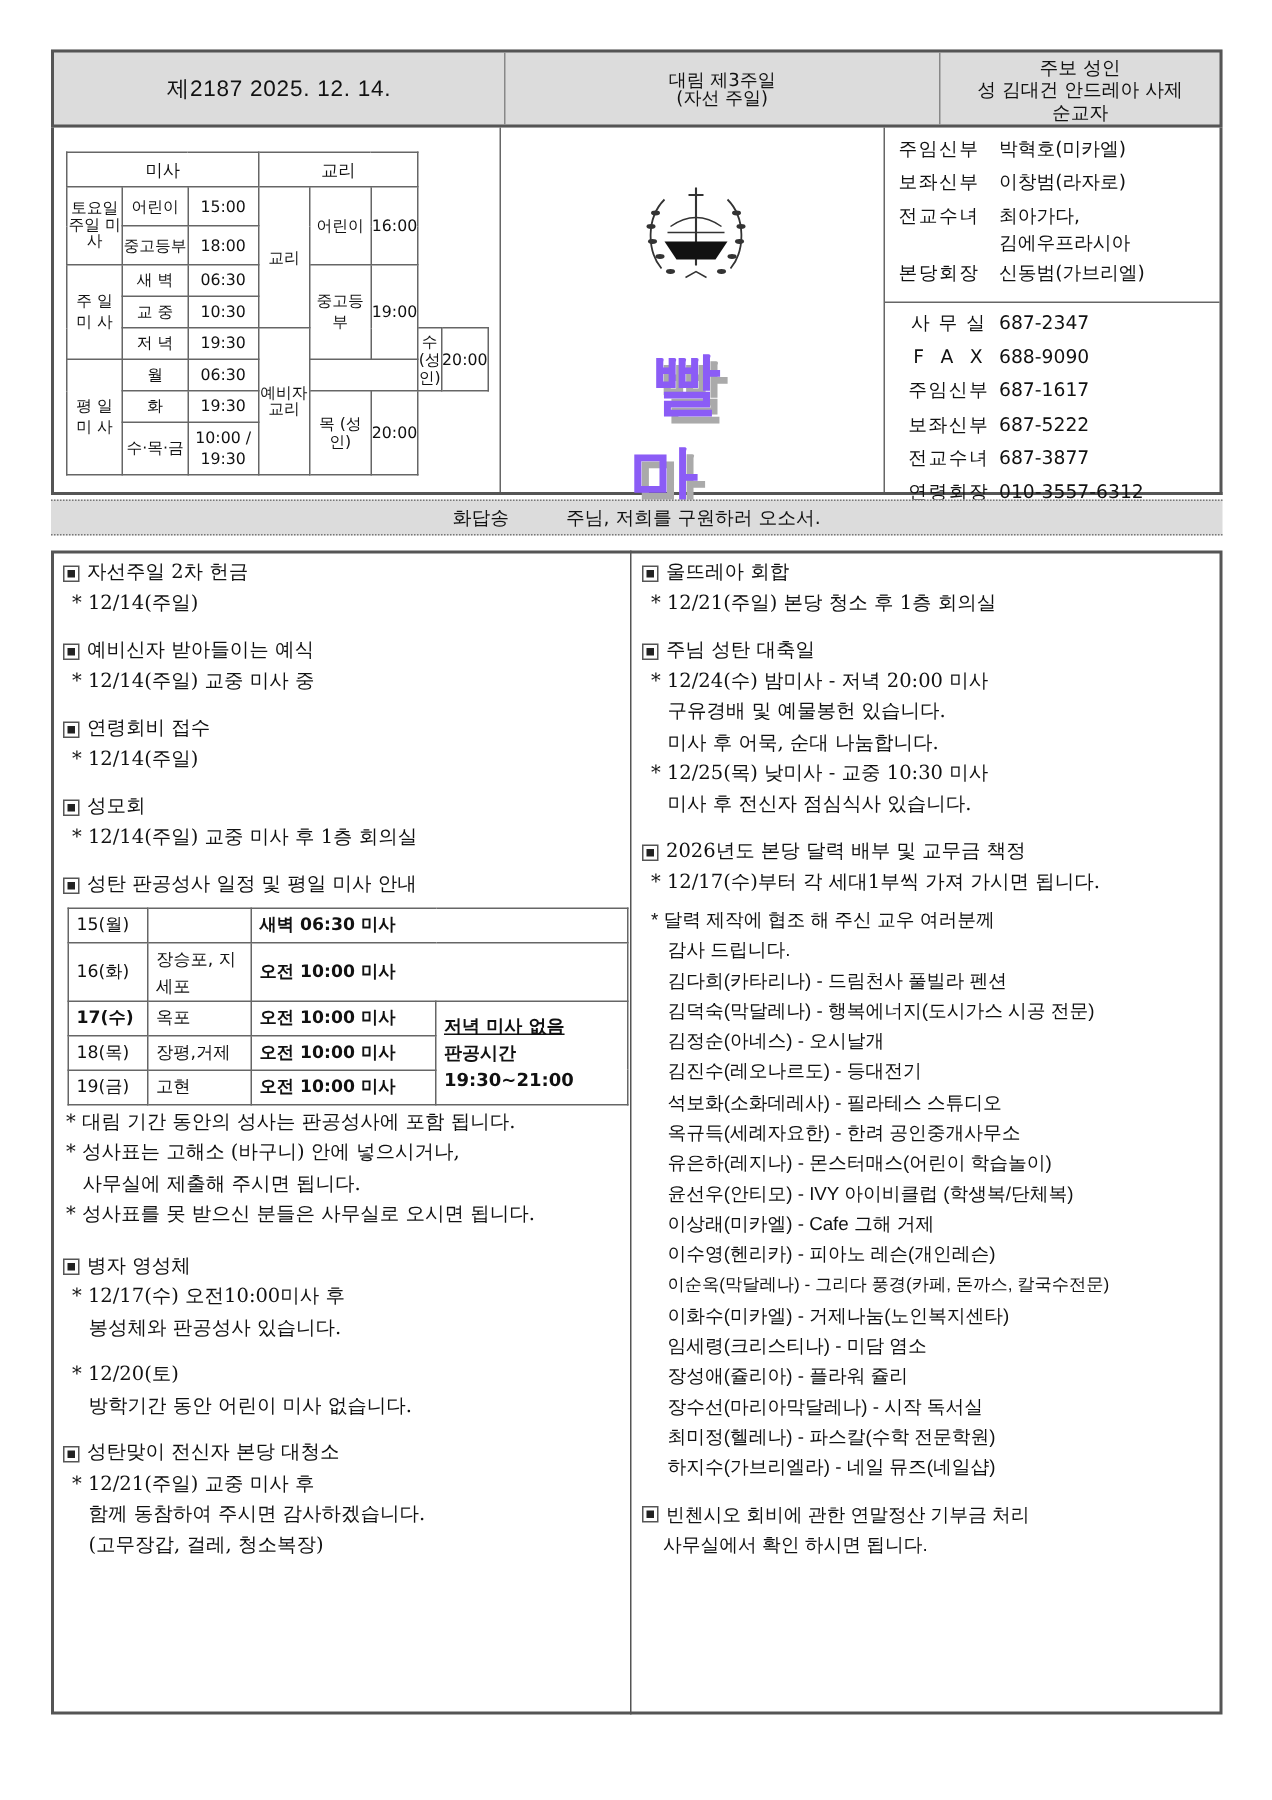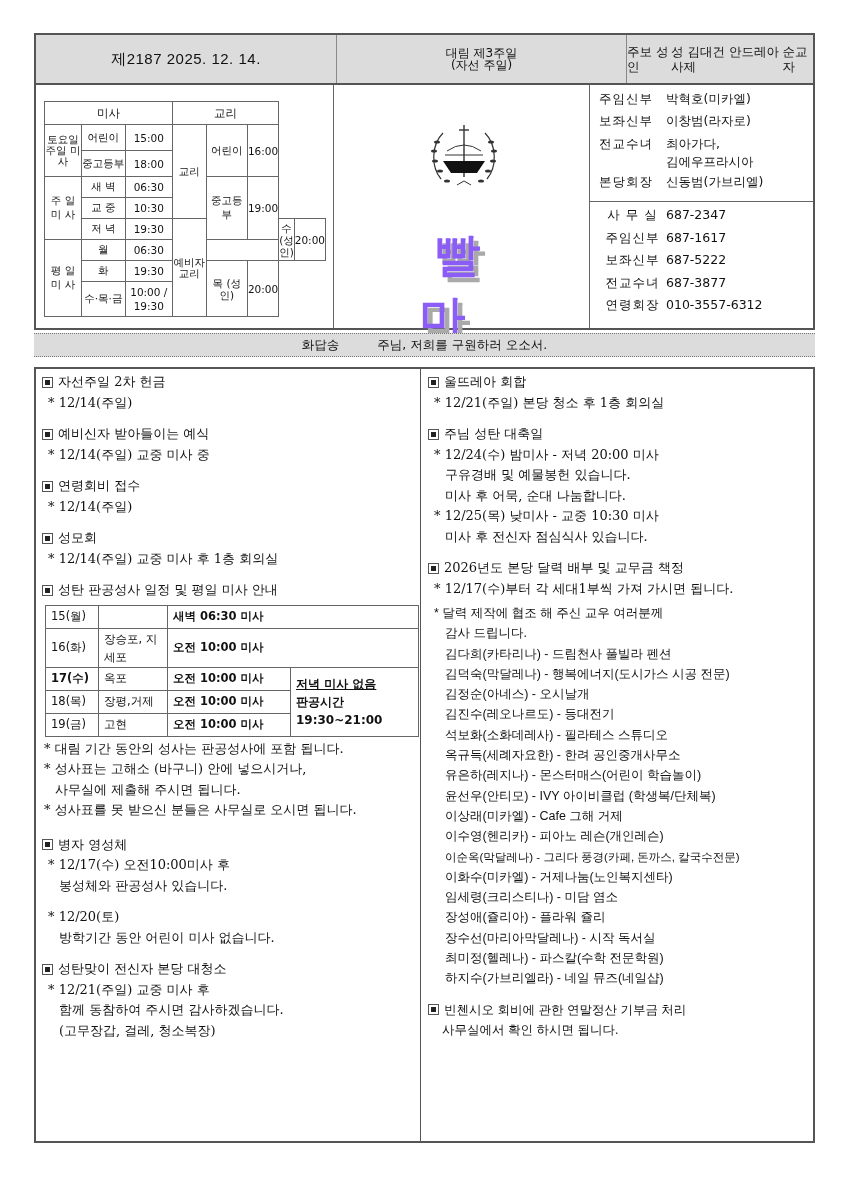--- a/index.html
+++ b/index.html
@@ -2,21 +2,21 @@
 <html><head>
 <meta charset="utf-8">
 <style>
   html,body{margin:0;padding:0;background:#fff;}
   body{width:848px;height:1200px;position:relative;font-family:"DejaVu Sans","Liberation Sans",sans-serif;color:#111;overflow:hidden;}
   .abs{position:absolute;box-sizing:border-box;}
   
   #hdr{left:34px;top:33px;width:781px;height:52px;background:#dcdcdc;border:2px solid #555;display:flex;}
   #hdr .c1{width:300px;display:flex;align-items:center;justify-content:center;font-size:15px;font-family:"Liberation Sans",sans-serif;letter-spacing:0.5px;}
   #hdr .c2{width:289px;border-left:1px solid #888;display:flex;flex-direction:column;align-items:center;justify-content:center;font-size:12px;line-height:12px;}
-  #hdr .c3{flex:1;border-left:1px solid #888;display:flex;flex-direction:row;align-items:center;justify-content:center;font-size:12.5px;line-height:15px;}
+  #hdr .c3{flex:1;border-left:1px solid #888;display:flex;flex-direction:column;align-items:center;justify-content:center;font-size:12.5px;line-height:15px;}
   
   #info{left:34px;top:85px;width:781px;height:245px;border:2px solid #555;border-top:none;}
   #mass{left:44px;top:101px;width:282px;height:216px;border-collapse:collapse;font-size:10.5px;}
   #mass td{border:1px solid #666;text-align:center;padding:0;height:20px;}
   #mass .hd{height:22px;font-size:11.5px;}
   #logo{left:333px;top:85px;width:257px;height:243px;border-left:1px solid #666;border-right:1px solid #666;}
   #staff{left:590px;top:88px;width:223px;font-size:12.5px;line-height:22px;padding-left:9px;}
   #staff .row{display:flex;}
   #staff .k{width:67px;letter-spacing:1px;}
   #phones{left:590px;top:201px;width:223px;border-top:1px solid #666;font-size:12.5px;line-height:22.5px;padding-left:9px;padding-top:2px;text-align:center;}
@@ -169,20 +169,24 @@
       <span>신동범(가브리엘)</span>
     </div>
 </div>
 
 <div id="phones" class="abs">
   <div class="row">
       <span class="k">사 무 실</span>
       <span>687-2347</span>
     </div>
   <div class="row">
+      <span class="k" style="white-space:pre">F  A  X</span>
+      <span>688-9090</span>
+    </div>
+  <div class="row">
       <span class="k">주임신부</span>
       <span>687-1617</span>
     </div>
   <div class="row">
       <span class="k">보좌신부</span>
       <span>687-5222</span>
     </div>
   <div class="row">
       <span class="k">전교수녀</span>
       <span>687-3877</span>

